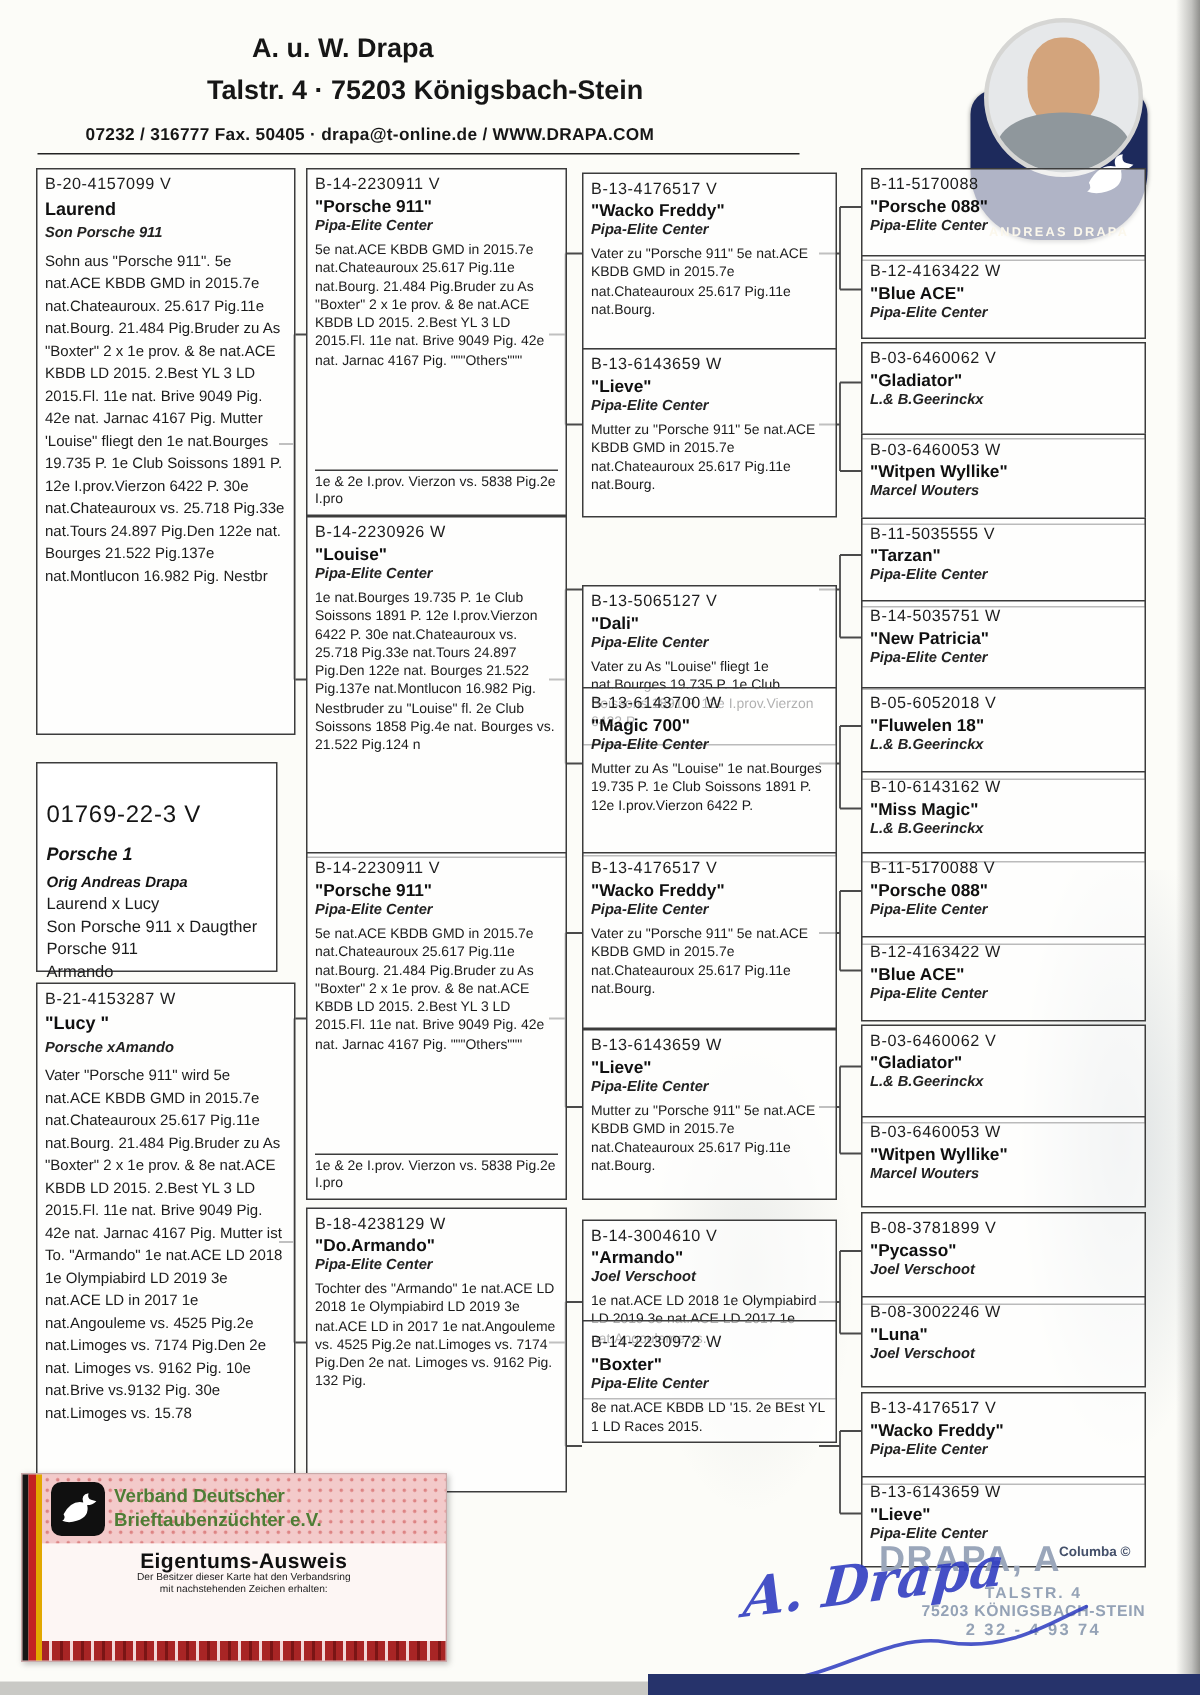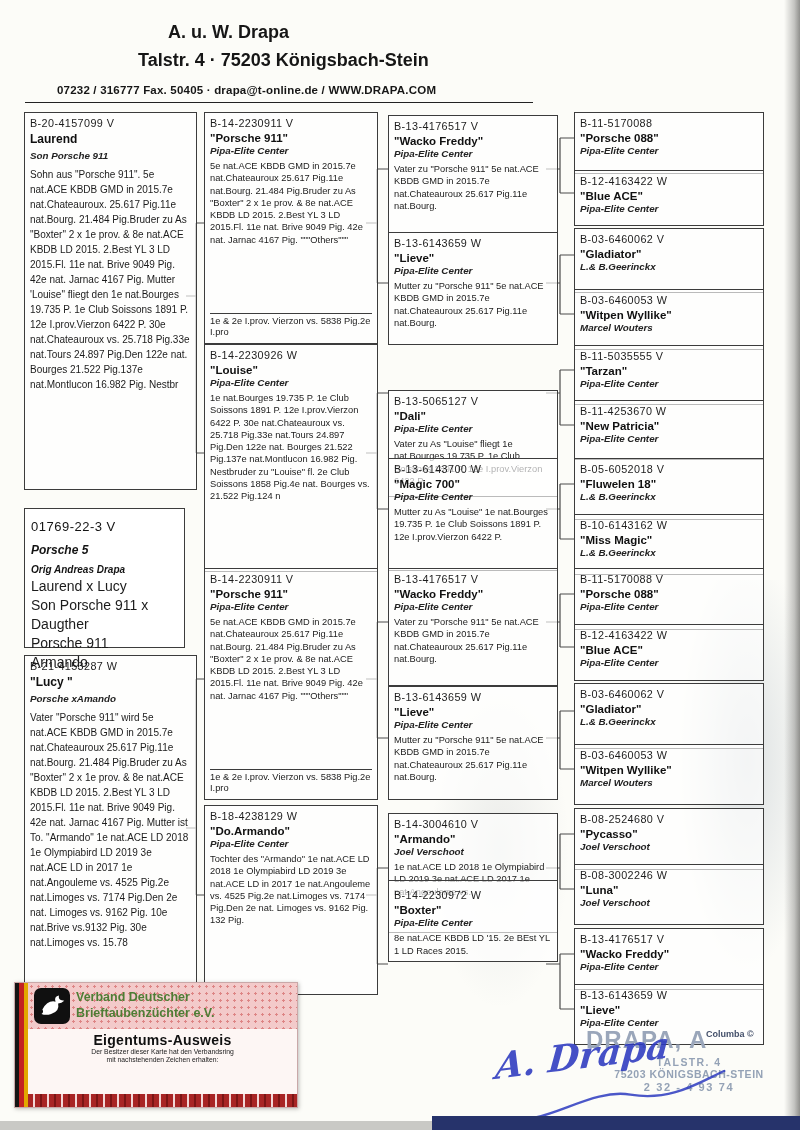--- a/index.html
+++ b/index.html
@@ -53,24 +53,24 @@
   .g4-10{left:574px;top:683px;width:178px;height:56px;}
   .g4-11{left:574px;top:744px;width:178px;height:51px;}
   .g4-12{left:574px;top:808px;width:178px;height:52px;}
   .g4-13{left:574px;top:864px;width:178px;height:51px;}
   .g4-14{left:574px;top:928px;width:178px;height:52px;}
   .g4-15{left:574px;top:984px;width:178px;height:51px;}
 
   
   .stb-label-box{position:absolute;left:20px;top:486px;width:168px;height:23px;border:1px solid #3c3c3c;background:#fff;z-index:3;font-size:10.5px;font-weight:bold;padding:4px 6px;box-sizing:border-box;color:#141414;}
   .stb-box{position:absolute;left:24px;top:508px;width:161px;height:140px;border:1px solid #3c3c3c;background:#fff;padding:10px 6px 4px;z-index:2;box-sizing:border-box;}
-  .stb-ring{font-size:13px;letter-spacing:.5px;margin-bottom:9px;color:#141414;}
+  .stb-ring{font-size:16px;letter-spacing:.5px;margin-bottom:9px;color:#141414;margin-top:16px;}
   .stb-name{font-size:12px;font-weight:bold;font-style:italic;margin-bottom:7px;color:#141414;}
   .stb-orig{font-size:10px;font-weight:bold;font-style:italic;margin-bottom:2px;color:#141414;}
-  .stb-line{font-size:14px;line-height:1.35;color:#1b1b1b;}
+  .stb-line{font-size:11px;line-height:1.35;color:#1b1b1b;}
 
   
   .connectors{position:absolute;left:0;top:0;width:800px;height:1130px;z-index:1;pointer-events:none;}
 
   
   .badge{position:absolute;left:645px;top:12px;width:122px;height:152px;z-index:2;}
   .badge-shield{position:absolute;left:2px;top:48px;width:118px;height:100px;background:#1d2a5c;border-radius:16px 16px 46px 46px;box-shadow:0 1px 3px rgba(0,0,0,.35);}
   .badge-photo{position:absolute;left:11px;top:0;width:100px;height:100px;border-radius:50%;background:#e6e8ea;border:3px solid #d6d6d4;overflow:hidden;}
   .badge-head{position:absolute;left:26px;top:10px;width:48px;height:58px;background:#d3a47c;border-radius:46% 46% 40% 40%;}
   .badge-shoulders{position:absolute;left:6px;top:60px;width:88px;height:46px;background:#8f979c;border-radius:48% 48% 0 0;}
@@ -118,20 +118,31 @@
 <div class="page">
 
   <div class="ghost-a"></div>
   <div class="ghost-b"></div>
 
   <div class="h-name">A. u. W. Drapa</div>
   <div class="h-addr">Talstr. 4 · 75203 Königsbach-Stein</div>
   <div class="h-contact">07232 / 316777 Fax. 50405 · drapa@t-online.de / WWW.DRAPA.COM</div>
   <div class="header-rule"></div>
 
+  <div class="badge">
+    <div class="badge-shield"></div>
+    <div class="badge-photo">
+      <div class="badge-head"></div>
+      <div class="badge-shoulders"></div>
+    </div>
+    <svg class="badge-pigeon" viewBox="0 0 64 64">
+      <path d="M10 40 Q22 18 40 22 Q36 10 48 8 Q46 16 52 18 L60 20 Q54 26 46 26 Q50 44 30 50 Q18 54 8 50 Q14 46 10 40 Z" fill="#ffffff"></path>
+    </svg>
+    <div class="badge-text">ANDREAS DRAPA</div>
+  </div>
 
   <svg class="connectors" viewBox="0 0 800 1130">
     <path fill="none" stroke="#4a4a4a" stroke-width="1.2" d="
       M186 296 H196 M196 223 V453 M196 223 H204 M196 453 H204
       M186 828 H196 M196 679 V895 M196 679 H204 M196 895 H204
       M366 223 H377 M377 169 V283 M377 169 H388 M377 283 H388
       M366 453 H377 M377 393 V509 M377 393 H388 M377 509 H388
       M366 679 H377 M377 622 V738 M377 622 H388 M377 738 H388
       M366 895 H377 M377 868 V964 M377 868 H388 M377 964 H388
       M546 169 H560 M560 138 V193 M560 138 H574 M560 193 H574
@@ -289,21 +300,21 @@
   </div>
 
   <div class="ped-box g4-4">
     <div class="ring">B-11-5035555 V</div>
     <div class="pname">"Tarzan"</div>
     <div class="loft">Pipa-Elite Center</div>
 
   </div>
 
   <div class="ped-box g4-5">
-    <div class="ring">B-11-4253670 W</div>
+    <div class="ring">B-14-5035751 W</div>
     <div class="pname">"New Patricia"</div>
     <div class="loft">Pipa-Elite Center</div>
 
   </div>
 
   <div class="ped-box g4-6">
     <div class="ring">B-05-6052018 V</div>
     <div class="pname">"Fluwelen 18"</div>
     <div class="loft">L.&amp; B.Geerinckx</div>
 
@@ -338,21 +349,21 @@
   </div>
 
   <div class="ped-box g4-11">
     <div class="ring">B-03-6460053 W</div>
     <div class="pname">"Witpen Wyllike"</div>
     <div class="loft">Marcel Wouters</div>
 
   </div>
 
   <div class="ped-box g4-12">
-    <div class="ring">B-08-2524680 V</div>
+    <div class="ring">B-08-3781899 V</div>
     <div class="pname">"Pycasso"</div>
     <div class="loft">Joel Verschoot</div>
 
   </div>
 
   <div class="ped-box g4-13">
     <div class="ring">B-08-3002246 W</div>
     <div class="pname">"Luna"</div>
     <div class="loft">Joel Verschoot</div>
 
@@ -368,21 +379,21 @@
   <div class="ped-box g4-15">
     <div class="ring">B-13-6143659 W</div>
     <div class="pname">"Lieve"</div>
     <div class="loft">Pipa-Elite Center</div>
 
   </div>
 </div>
 
   <div class="stb-box">
     <div class="stb-ring">01769-22-3 V</div>
-    <div class="stb-name">Porsche  5</div>
+    <div class="stb-name">Porsche  1</div>
     <div class="stb-orig">Orig Andreas Drapa</div>
     <div class="stb-line">Laurend  x  Lucy</div>
     <div class="stb-line">Son Porsche 911 x Daugther</div>
     <div class="stb-line">Porsche 911</div>
     <div class="stb-line">Armando</div>
   </div>
 
   <div class="own-card">
     <div class="flag-stripes">
         <i></i>

